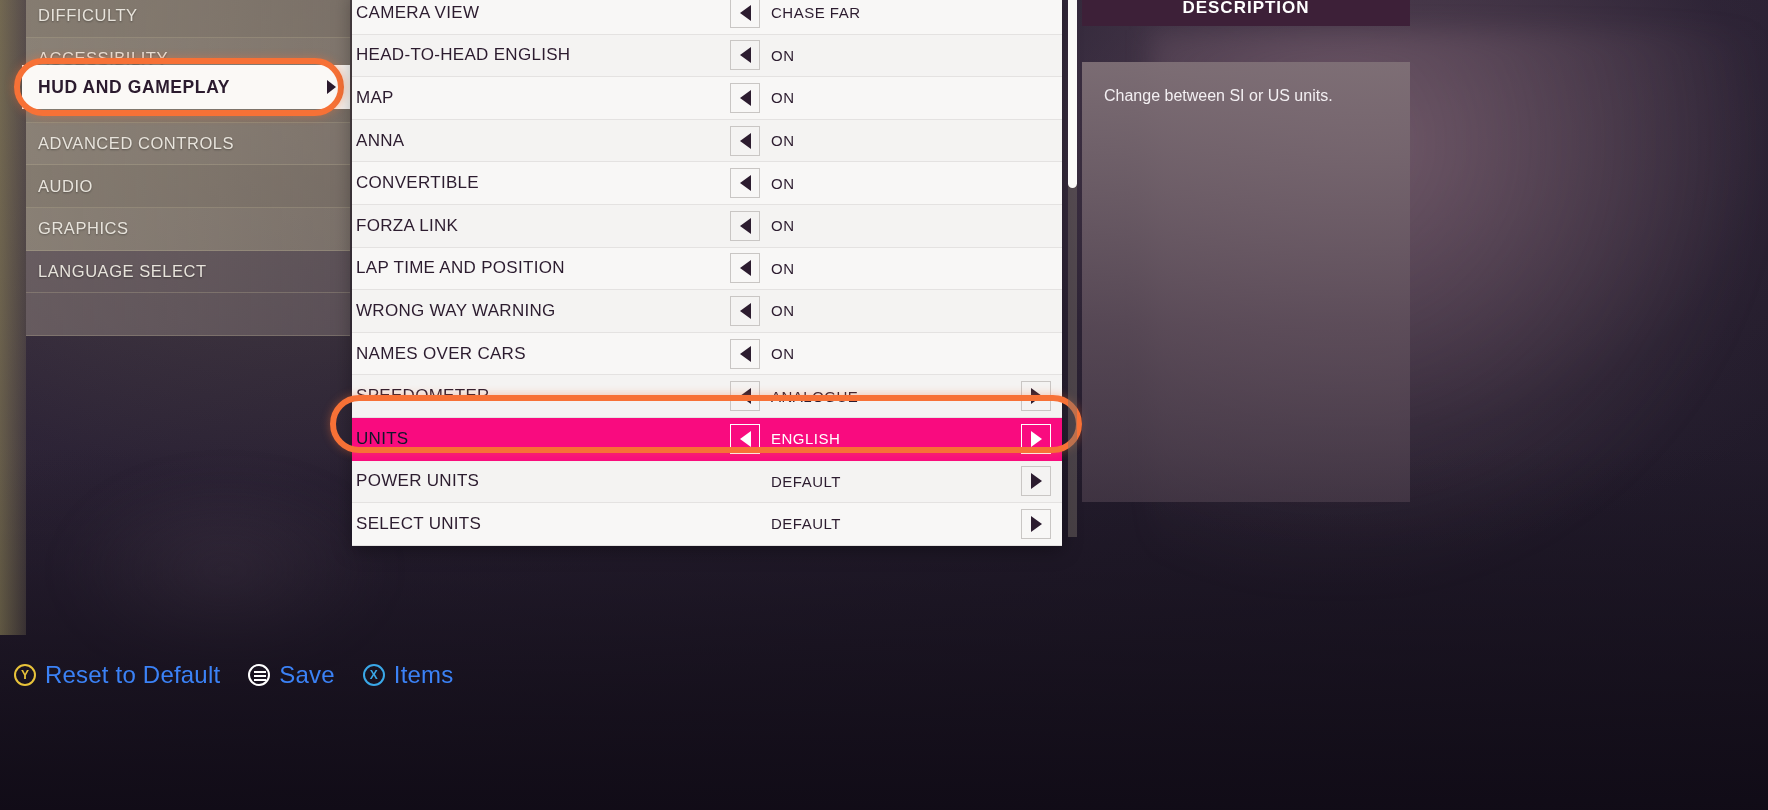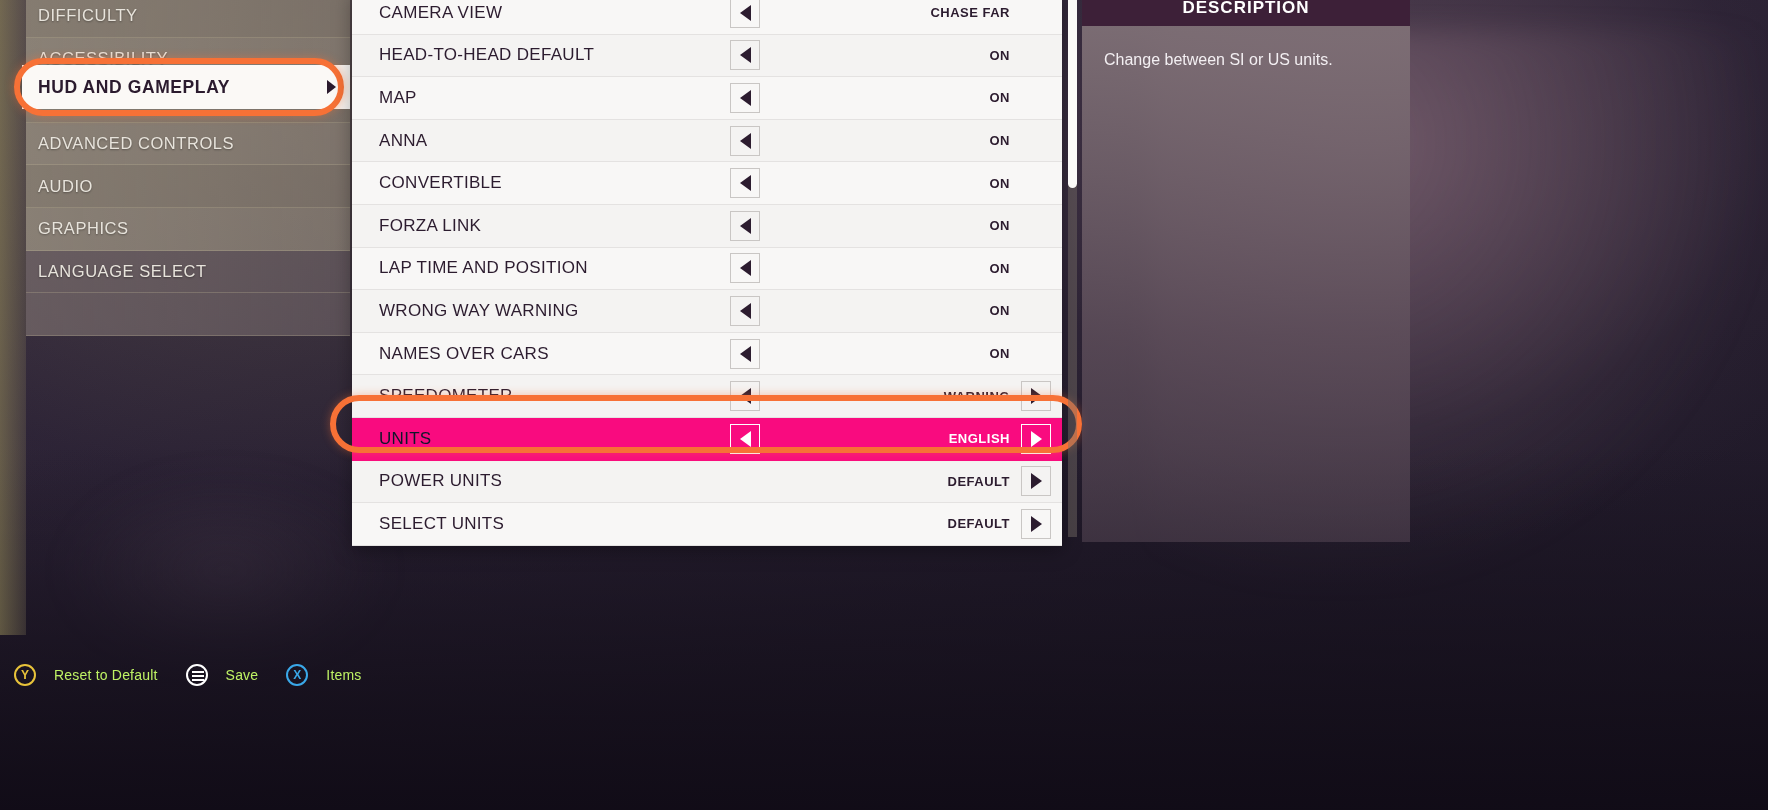--- a/index.html
+++ b/index.html
@@ -87,40 +87,40 @@
     background:#f7f6f5;
     box-shadow:0 4px 18px rgba(0,0,0,0.35);
   }
   .srow{
     position:relative; height:42.6px; display:flex; align-items:center;
     border-bottom:1px solid #e4e2e1;
     background:#f8f7f6;
   }
   .srow:nth-child(even){ background:#f4f3f2; }
   .srow .sname{
-    width:367px; padding-left:27px;
+    width:367px; padding-left:4px;
     color:#2c1c2f; font-size:17px; letter-spacing:0.3px; white-space:nowrap;
   }
   .arrowbox{
     width:30px; height:30px; border:1.5px solid #c9c6c4;
     display:flex; align-items:center; justify-content:center; flex:0 0 auto;
     background:transparent;
   }
   .arrowbox.hidden{ border-color:transparent; }
   .arrowbox .tri-l{
     width:0;height:0;border-top:8px solid transparent;border-bottom:8px solid transparent;
     border-right:11px solid #2c1c2f;
   }
   .arrowbox .tri-r{
     width:0;height:0;border-top:8px solid transparent;border-bottom:8px solid transparent;
     border-left:11px solid #2c1c2f;
   }
   .srow .sval{
-    flex:1; text-align:right;
-    color:#2c1c2f; font-size:13px; font-weight:bold; letter-spacing:0.5px;
+    flex:1; text-align:left;
+    color:#2c1c2f; font-size:15px; font-weight:normal; letter-spacing:0.5px;
   }
   .rightslot{ width:52px; display:flex; align-items:center; justify-content:center; flex:0 0 auto; }
   .leftslot{ width:52px; display:flex; align-items:center; justify-content:center; flex:0 0 auto; }
 
   
   .srow.sel{
     background:#f90b7f;
     border-bottom:1px solid #f90b7f;
     z-index:9;
   }
@@ -152,35 +152,36 @@
     position:absolute; left:1082px; top:-10px; width:328px; height:552px; z-index:6;
   }
   #desc-header{
     height:36px; background:#3d2038;
     display:flex; align-items:center; justify-content:center;
   }
   #desc-header .t{
     color:#ffffff; font-size:17px; font-weight:bold; letter-spacing:1px;
   }
   #desc-body{
-    height:516px;
+    height:440px;
     background:linear-gradient(to bottom, rgba(128,113,119,0.92), rgba(96,80,92,0.80) 60%, rgba(78,64,78,0.65));
     padding:22px 20px 0 22px;
+    margin-top:36px;
   }
   #desc-body .txt{
     color:#f3eff2; font-size:16px; line-height:1.45;
   }
 
   
   #bottombar{
     position:absolute; left:0; bottom:115px; width:100%; height:40px;
     display:flex; align-items:center; z-index:10; padding-left:14px;
   }
   .hint{ display:flex; align-items:center; margin-right:28px; }
-  .hint .lab{ color:#bef264; font-size:14px; margin-left:18px; letter-spacing:0.2px; }
+  .hint .lab{ color:#3b82f6; font-size:24px; margin-left:9px; letter-spacing:0.2px; }
   .btnglyph{
     width:22px; height:22px; border-radius:50%;
     display:flex; align-items:center; justify-content:center;
     font-size:12px; font-weight:bold; flex:0 0 auto;
   }
   .btnglyph.y{ border:2px solid #e8c33a; color:#e8c33a; }
   .btnglyph.x{ border:2px solid #3aa8e8; color:#3aa8e8; }
   .btnglyph.menu{ border:2px solid #ffffff; color:#ffffff; position:relative; }
   .btnglyph.menu i{
     position:absolute; left:4px; width:12px; height:1.6px; background:#ffffff;
@@ -239,21 +240,21 @@
           <div class="arrowbox">
             <div class="tri-l"></div>
           </div>
         </div>
         <div class="sval">CHASE FAR</div>
         <div class="rightslot">
           <div class="arrowbox hidden blank"></div>
         </div>
       </div>
       <div class="srow">
-        <div class="sname">HEAD-TO-HEAD DEFAULT</div>
+        <div class="sname">HEAD-TO-HEAD ENGLISH</div>
         <div class="leftslot">
           <div class="arrowbox">
             <div class="tri-l"></div>
           </div>
         </div>
         <div class="sval">ON</div>
         <div class="rightslot">
           <div class="arrowbox hidden blank"></div>
         </div>
       </div>
@@ -341,21 +342,21 @@
           <div class="arrowbox hidden blank"></div>
         </div>
       </div>
       <div class="srow">
         <div class="sname">SPEEDOMETER</div>
         <div class="leftslot">
           <div class="arrowbox">
             <div class="tri-l"></div>
           </div>
         </div>
-        <div class="sval">WARNING</div>
+        <div class="sval">ANALOGUE</div>
         <div class="rightslot">
           <div class="arrowbox">
             <div class="tri-r"></div>
           </div>
         </div>
       </div>
       <div class="srow sel">
         <div class="sname">UNITS</div>
         <div class="leftslot">
           <div class="arrowbox">

